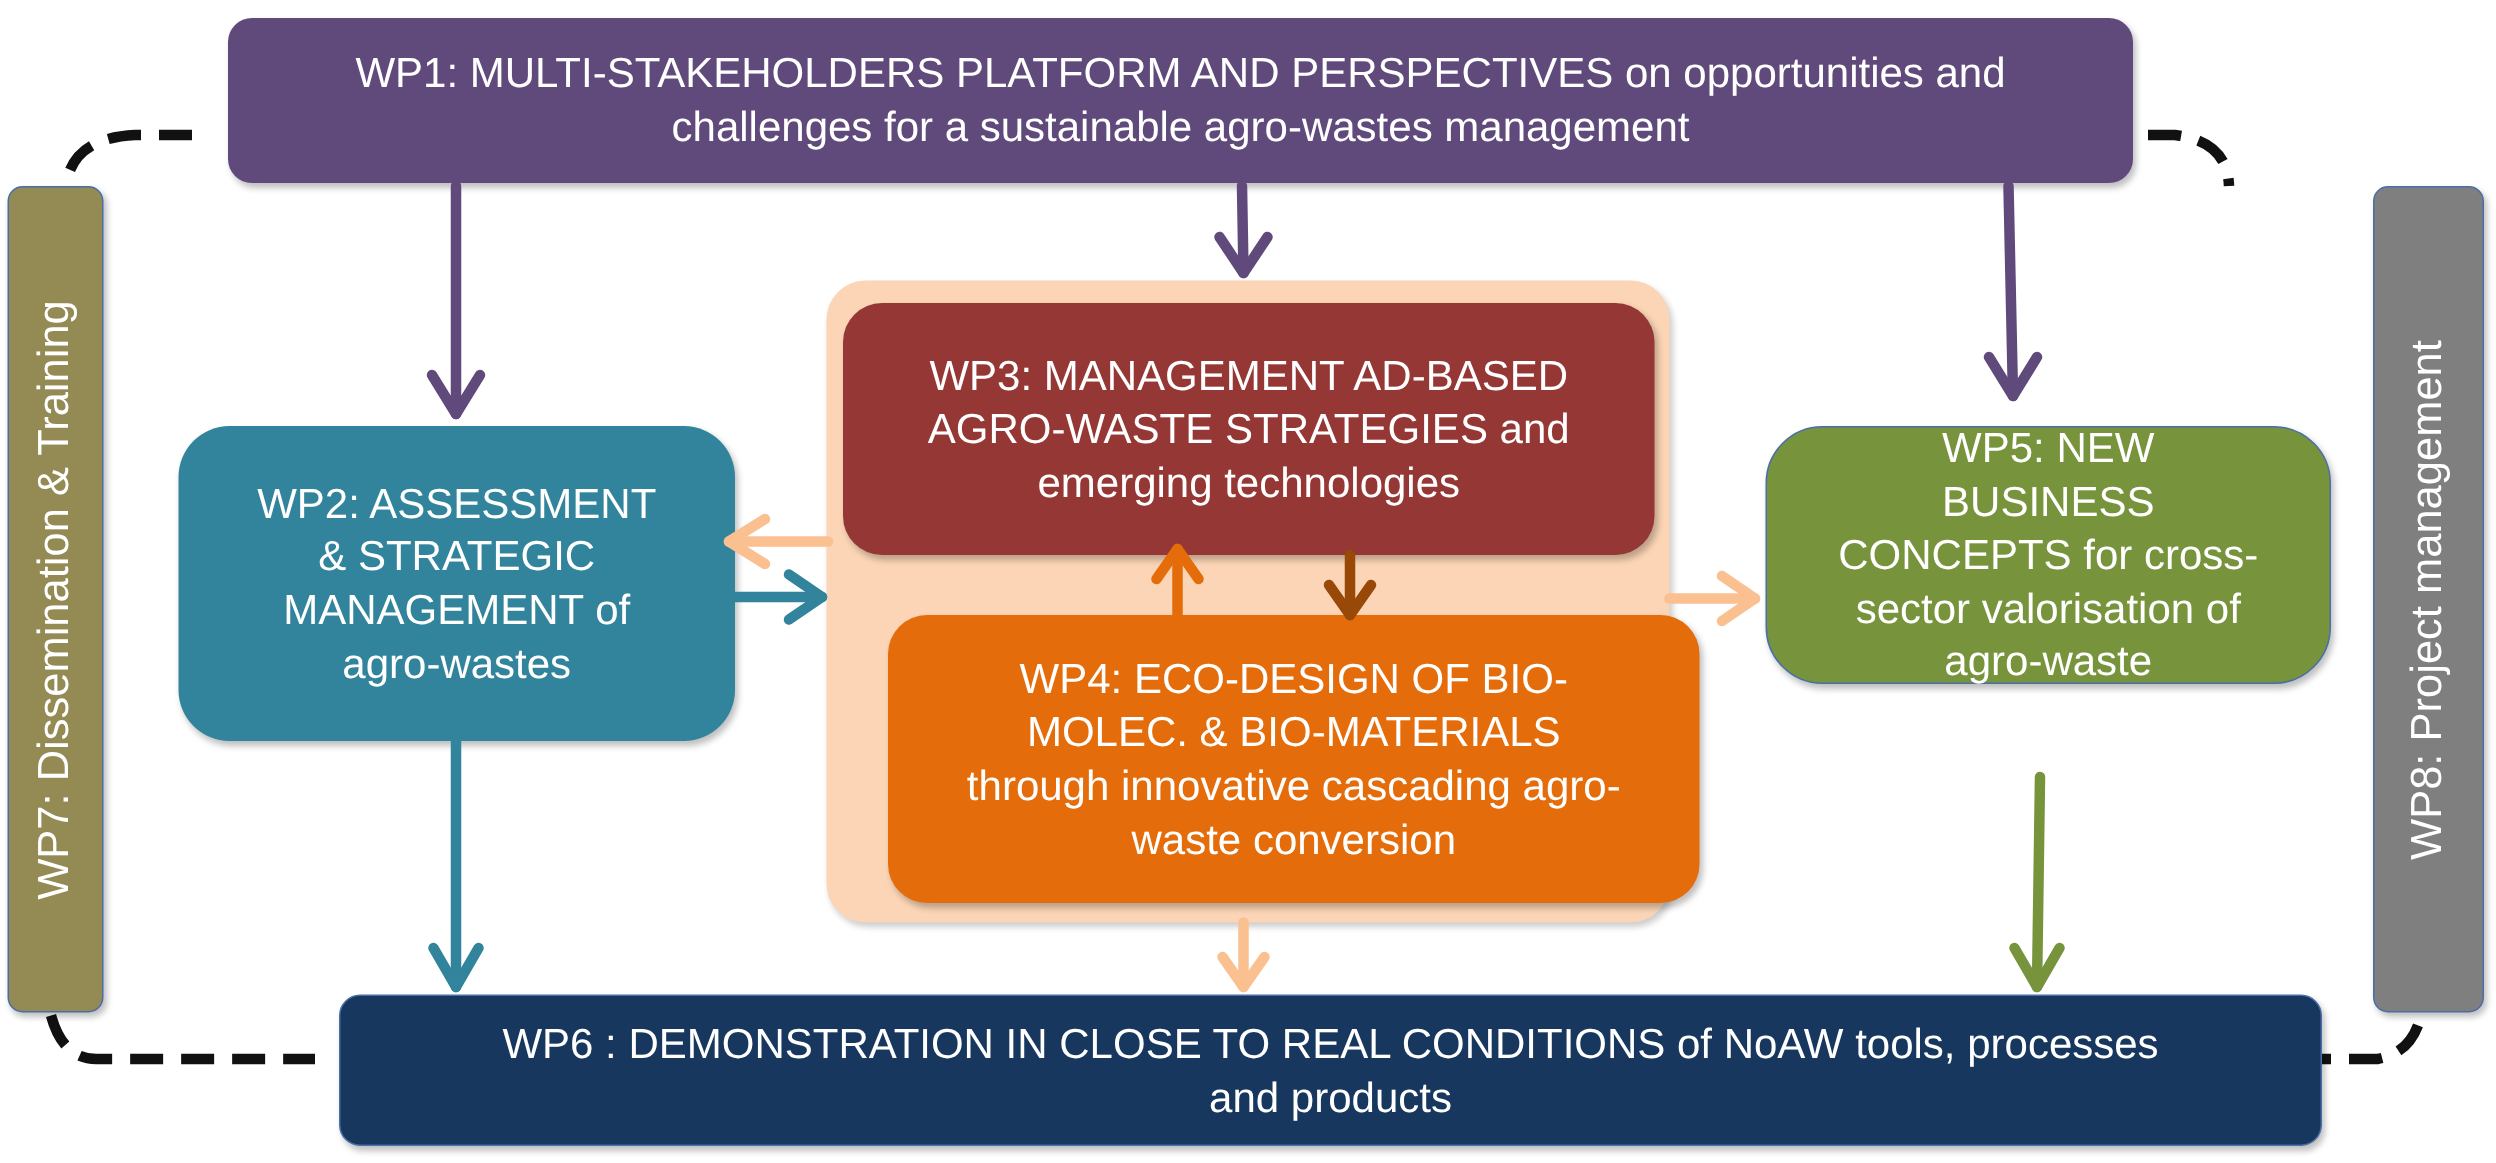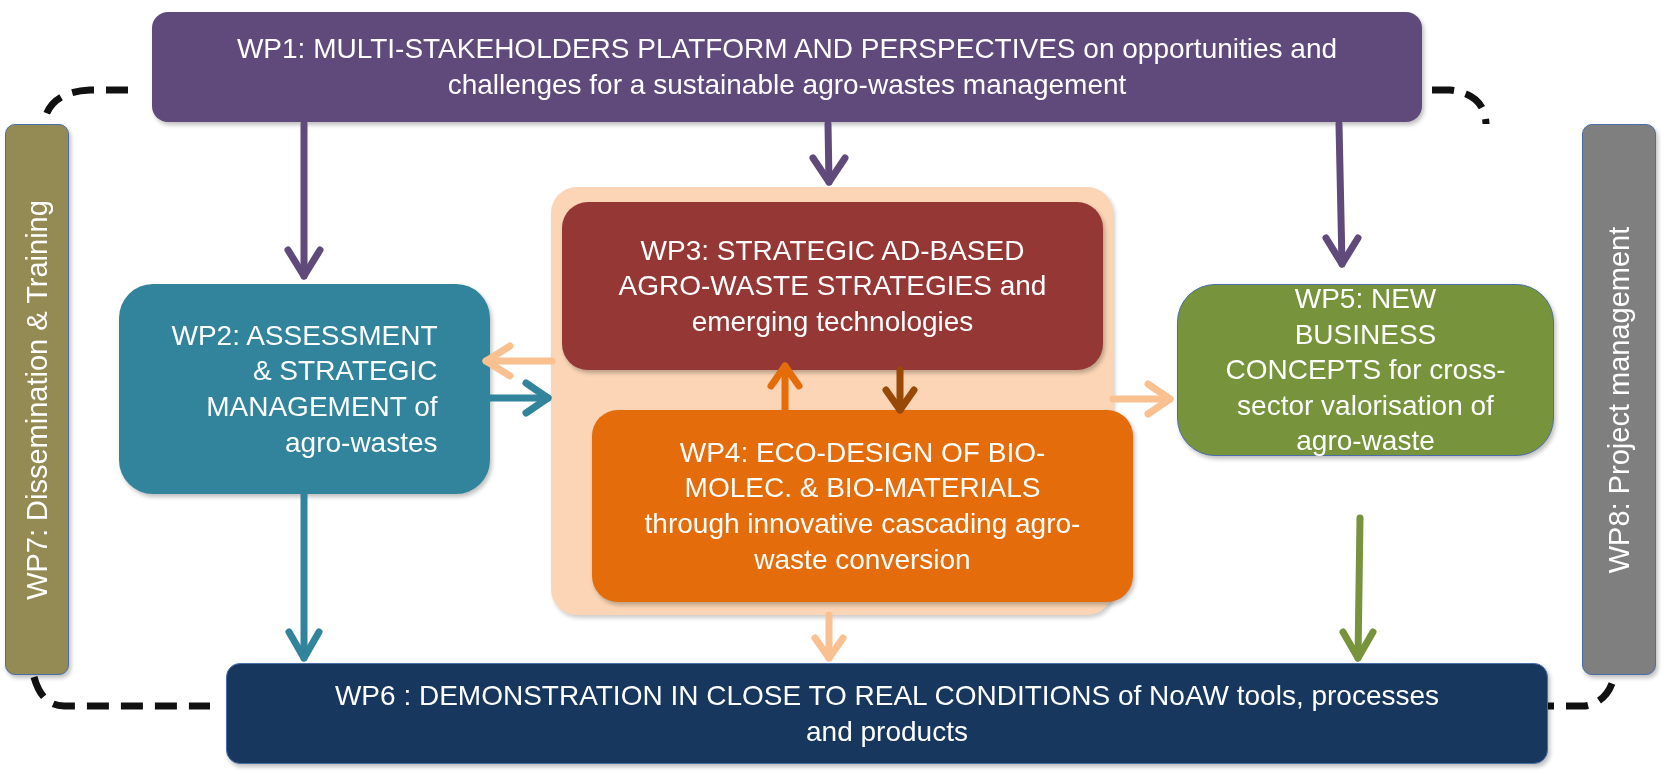--- a/index.html
+++ b/index.html
@@ -5,21 +5,21 @@
   html, body { margin: 0; padding: 0; background: #ffffff; }
   body { width: 1664px; height: 775px; position: relative; overflow: hidden;
          font-family: "Liberation Sans", sans-serif; color: #ffffff; }
   .box { position: absolute; display: flex; align-items: center; justify-content: center;
          text-align: center; box-sizing: border-box; line-height: 1.27;
          box-shadow: 2px 3px 4px rgba(0,0,0,0.25); }
   .box .txt { white-space: pre-line; }
   #wp1 { left: 128px; top: 12px; width: 1270px; height: 110px; background: #604a7b;
          border-radius: 16px; font-size: 28px; padding: 0 20px; margin-left: 24px; }
   #wp2 { left: 119px; top: 284px; width: 371px; height: 210px; background: #31849b;
-         border-radius: 34px; font-size: 28px; text-align: right; }
+         border-radius: 34px; font-size: 28px; }
   #group { position: absolute; left: 551px; top: 187px; width: 562px; height: 428px;
            background: #fbd5b5; border-radius: 26px; box-shadow: 2px 3px 4px rgba(0,0,0,0.2); }
   #wp3 { left: 562px; top: 202px; width: 541px; height: 168px; background: #953735;
          border-radius: 26px; font-size: 28px; }
   #wp4 { left: 562px; top: 410px; width: 541px; height: 192px; background: #e46c0a;
          border-radius: 26px; font-size: 28px; margin-left: 30px; }
   #wp5 { left: 1177px; top: 284px; width: 377px; height: 172px; background: #77933c;
          border-radius: 38px; font-size: 28px; border: 1px solid #4a6ea8; }
   #wp6 { left: 226px; top: 663px; width: 1322px; height: 101px; background: #17375e;
          border-radius: 14px; font-size: 28px; border: 1px solid #4a6ea8; }
@@ -48,21 +48,21 @@
   <span class="txt">WP1: MULTI-STAKEHOLDERS PLATFORM AND PERSPECTIVES on opportunities and
 challenges for a sustainable agro-wastes management</span>
 </div>
 <div class="box" id="wp2">
   <span class="txt">WP2: ASSESSMENT
 &amp; STRATEGIC
 MANAGEMENT of
 agro-wastes</span>
 </div>
 <div class="box" id="wp3">
-  <span class="txt">WP3:  STRATEGIC AD-BASED
+  <span class="txt">WP3:  MANAGEMENT AD-BASED
 AGRO-WASTE STRATEGIES and
 emerging technologies</span>
 </div>
 <div class="box" id="wp4">
   <span class="txt">WP4: ECO-DESIGN OF BIO-
 MOLEC. &amp; BIO-MATERIALS
 through innovative cascading agro-
 waste conversion</span>
 </div>
 <div class="box" id="wp5">

